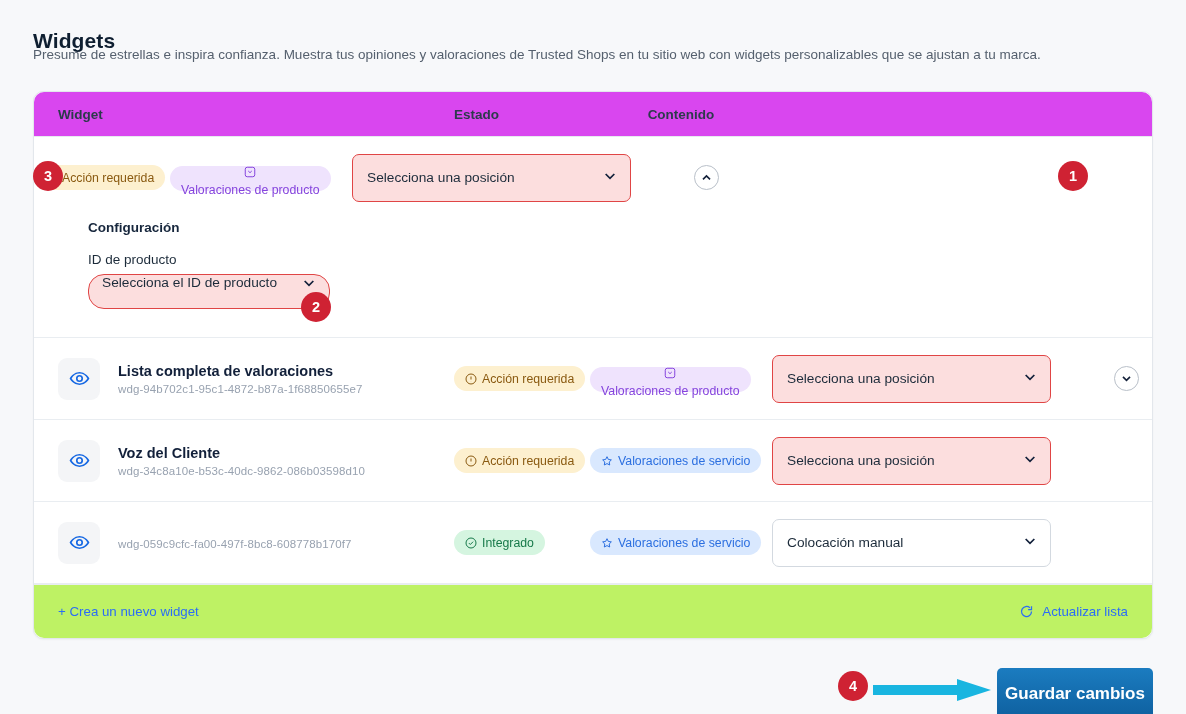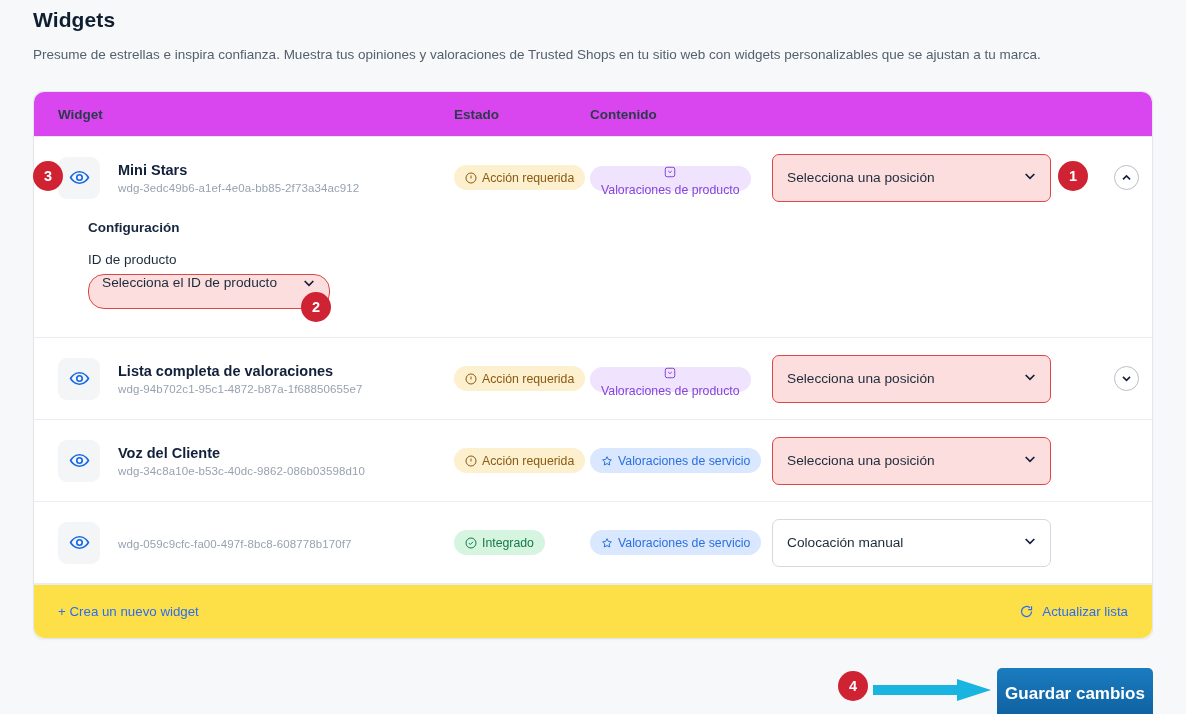--- a/index.html
+++ b/index.html
@@ -8,21 +8,21 @@
     width: 1186px; height: 714px;
     background: #f7f8fa;
     font-family: "Liberation Sans", sans-serif;
     color: #1c2b3a;
     overflow: hidden;
   }
   .page { position: relative; width: 1186px; height: 714px; }
 
   
   .page-title {
-    position: absolute; left: 33px; top: 8px;
+    position: absolute; left: 33px; top: 29px;
     font-size: 21px; font-weight: bold; color: #0f1f31;
     letter-spacing: .1px;
   }
   .page-sub {
     position: absolute; left: 33px; top: 47px;
     font-size: 13.5px; color: #55606e; white-space: nowrap;
   }
 
   
   .card {
@@ -37,21 +37,21 @@
   .table-head {
     display: flex; align-items: center;
     height: 45px;
     background: #d946ef;
     border-bottom: 1px solid #e6eaef;
     border-radius: 10px 10px 0 0;
     font-size: 13.5px; font-weight: bold; color: #2c3a4b;
   }
   .col-widget   { width: 420px; padding-left: 24px; }
   .col-estado   { width: 136px; }
-  .col-contenido{ width: 182px; }
+  .col-contenido{ width: 182px; text-align: center; }
   .col-posicion { width: 300px; }
   .col-toggle   { flex: 1; }
 
   
   .wrow { border-bottom: 1px solid #e9edf1; position: relative; }
   .wrow:last-of-type { border-bottom: none; }
   .wrow-main { display: flex; align-items: center; height: 81px; position: relative; }
 
   .widget-cell { width: 420px; display: flex; align-items: center; padding-left: 24px; }
   .eye-box {
@@ -119,21 +119,21 @@
     display: flex; align-items: flex-start; padding: 0 12px 0 13px;
     font-size: 13.7px; color: #1c2b3a; cursor: pointer;
   }
   .config-select .sel-label { flex: 1; }
 
   
   .card-footer {
     display: flex; align-items: center; justify-content: space-between;
     height: 54px; padding: 0 24px;
     border-top: 1px solid #e9edf1;
-    background: #fde047;
+    background: #bef264;
     border-radius: 0 0 10px 10px;
   }
   .link-blue {
     font-size: 13.3px; color: #2b6df5; cursor: pointer;
     display: inline-flex; align-items: center; gap: 8px;
   }
 
   
   .save-btn {
     position: absolute; left: 997px; top: 668px;
@@ -173,32 +173,20 @@
 
     <div class="table-head">
       <div class="col-widget">Widget</div>
       <div class="col-estado">Estado</div>
       <div class="col-contenido">Contenido</div>
       <div class="col-toggle"></div>
     </div>
 
     <div class="wrow">
       <div class="wrow-main">
-        <div class="widget-cell">
-          <div class="eye-box">
-            <svg width="21" height="21" viewBox="0 0 24 24" fill="none" stroke="#1668e3" stroke-width="1.9">
-              <path d="M1.8 12S5.5 5.4 12 5.4 22.2 12 22.2 12 18.5 18.6 12 18.6 1.8 12 1.8 12Z"></path>
-              <circle cx="12" cy="12" r="3.1"></circle>
-            </svg>
-          </div>
-          <div class="widget-text">
-            <div class="widget-name">Mini Stars</div>
-            <div class="widget-id">wdg-3edc49b6-a1ef-4e0a-bb85-2f73a34ac912</div>
-          </div>
-        </div>
 
         <div class="estado-cell">
           <span class="badge badge-warn">
             <svg width="12" height="12" viewBox="0 0 24 24" fill="none" stroke="#8a5a11" stroke-width="2">
               <circle cx="12" cy="12" r="10"></circle>
                 <path d="M12 7v6"></path>
                 <path d="M12 16.3v.2"></path>
             </svg>
             <span>Acción requerida</span>
           </span>

